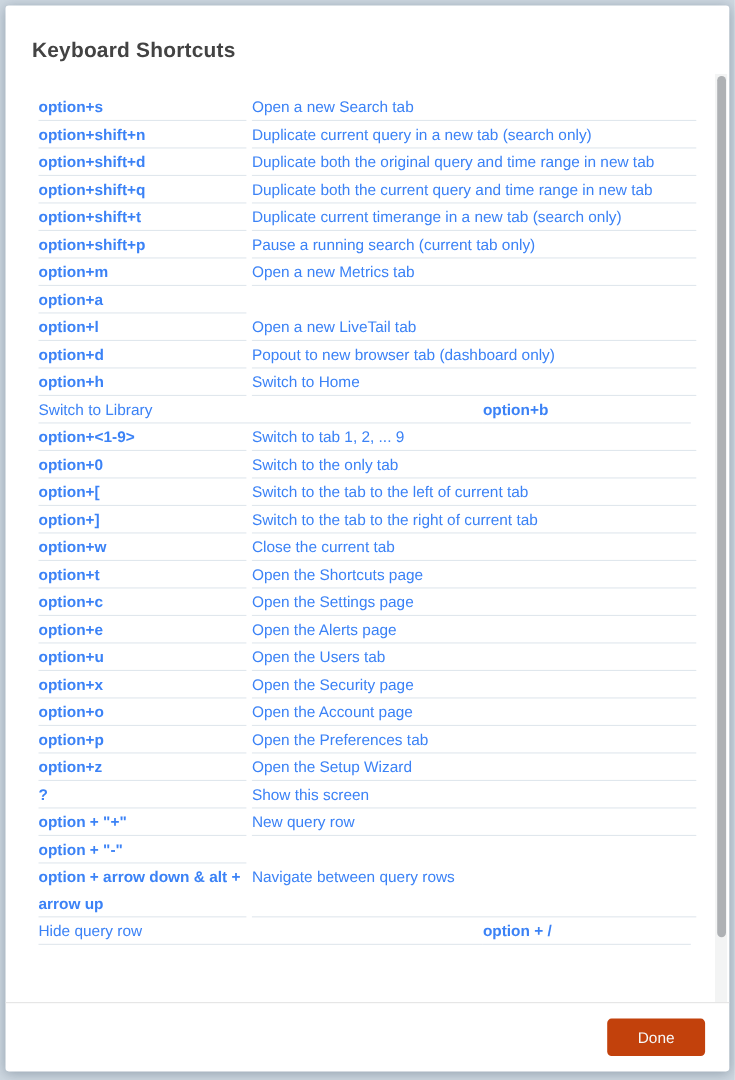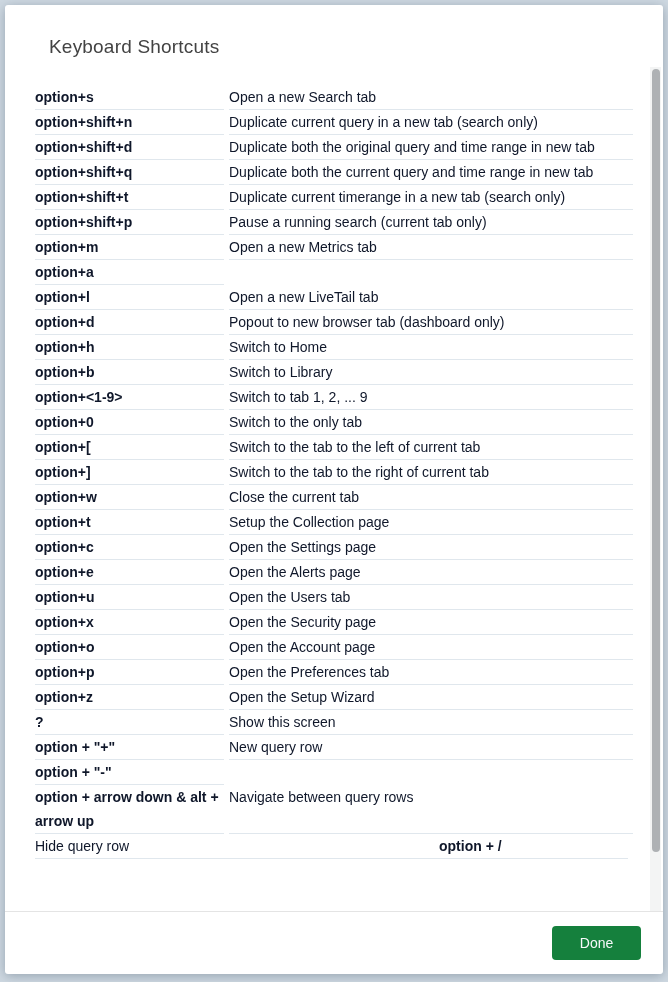--- a/index.html
+++ b/index.html
@@ -16,43 +16,43 @@
     left: 5px; top: 5px;
     width: 658px; height: 969px;
     background: #ffffff;
     border-radius: 3px;
     box-shadow: 0 2px 12px rgba(40,60,80,0.35);
     display: flex;
     flex-direction: column;
   }
   .dialog-title {
     margin: 0;
-    padding: 30px 30px 0 44px;
+    padding: 30px 30px 0 24px;
     font-size: 19px;
     line-height: 24px;
-    font-weight: 400;
+    font-weight: 700;
     color: #434343;
     letter-spacing: 0.2px;
   }
   .scroll-area {
     position: relative;
     margin-top: 8px;
     height: 845px;
     overflow: hidden;
     border-bottom: 1px solid #e4e4e4;
   }
   .shortcuts-table {
     padding: 18px 30px 0 30px;
   }
   .row { display: flex; }
   .cell {
     border-bottom: 1px solid #e0e7ed;
     font-size: 14px;
     line-height: 24px;
-    color: #0f172a;
+    color: #3b82f6;
   }
   .cell.key {
     width: 189px;
     margin-right: 5px;
     font-weight: 700;
     flex-shrink: 0;
   }
   .cell.desc { flex: 1; }
   .scrollbar-track {
     position: absolute;
@@ -72,21 +72,21 @@
   .footer {
     flex: 1;
     text-align: right;
     padding: 14px 22px 0 0;
   }
   .done-btn {
     display: inline-block;
     min-width: 89px;
     height: 34px;
     padding: 0 18px;
-    background: #15803d;
+    background: #c2410c;
     color: #f7f9fa;
     border: none;
     border-radius: 4px;
     font-family: "Liberation Sans", sans-serif;
     font-size: 14px;
     cursor: pointer;
   }
 </style>
 </head>
 <body>
@@ -132,22 +132,22 @@
   </div>
         <div class="row">
     <div class="cell key">option+d</div>
     <div class="cell desc">Popout to new browser tab (dashboard only)</div>
   </div>
         <div class="row">
     <div class="cell key">option+h</div>
     <div class="cell desc">Switch to Home</div>
   </div>
         <div class="row">
+    <div class="cell desc">Switch to Library</div>
     <div class="cell key">option+b</div>
-    <div class="cell desc">Switch to Library</div>
   </div>
         <div class="row">
     <div class="cell key">option+&lt;1-9&gt;</div>
     <div class="cell desc">Switch to tab 1, 2, ... 9</div>
   </div>
         <div class="row">
     <div class="cell key">option+0</div>
     <div class="cell desc">Switch to the only tab</div>
   </div>
         <div class="row">
@@ -157,21 +157,21 @@
         <div class="row">
     <div class="cell key">option+]</div>
     <div class="cell desc">Switch to the tab to the right of current tab</div>
   </div>
         <div class="row">
     <div class="cell key">option+w</div>
     <div class="cell desc">Close the current tab</div>
   </div>
         <div class="row">
     <div class="cell key">option+t</div>
-    <div class="cell desc">Setup the Collection page</div>
+    <div class="cell desc">Open the Shortcuts page</div>
   </div>
         <div class="row">
     <div class="cell key">option+c</div>
     <div class="cell desc">Open the Settings page</div>
   </div>
         <div class="row">
     <div class="cell key">option+e</div>
     <div class="cell desc">Open the Alerts page</div>
   </div>
         <div class="row">

